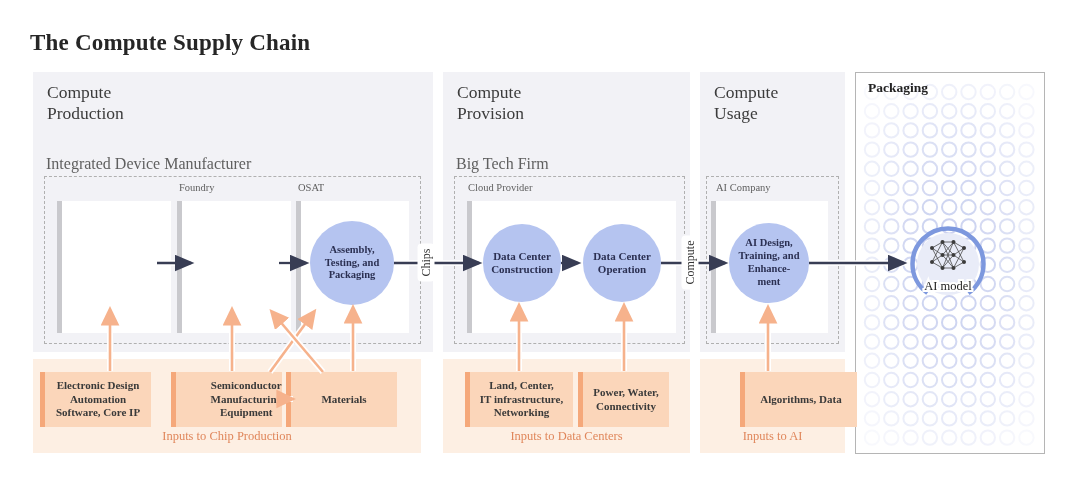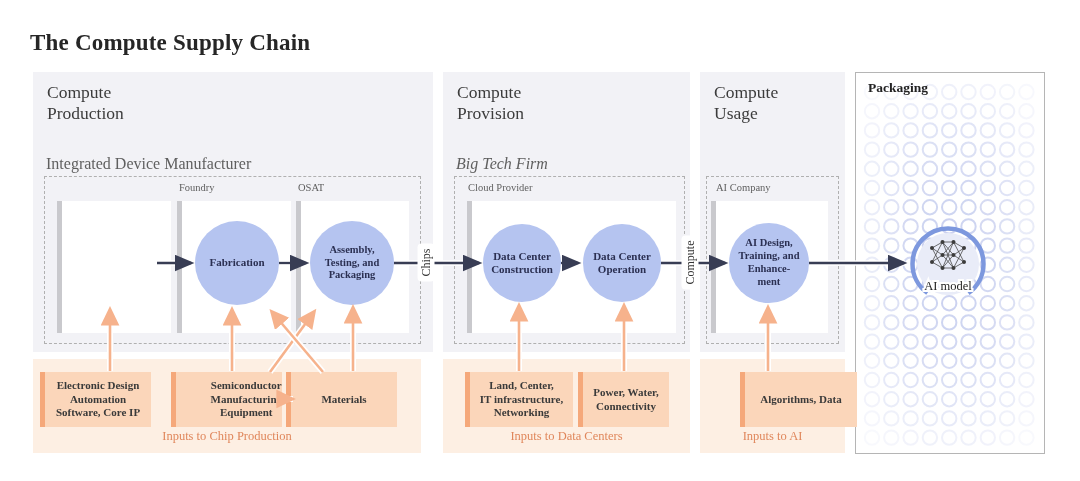--- a/index.html
+++ b/index.html
@@ -50,21 +50,21 @@
   <div class="abs gpanel z1" style="left:700px;width:145px;"></div>
 
   <div class="abs gheading z2" style="left:47px;top:82px;">Compute
 Production</div>
   <div class="abs gheading z2" style="left:457px;top:82px;">Compute
 Provision</div>
   <div class="abs gheading z2" style="left:714px;top:82px;">Compute
 Usage</div>
 
   <div class="abs org-label z2" style="left:46px;top:155px;">Integrated Device Manufacturer</div>
-  <div class="abs org-label z2" style="left:456px;top:155px;font-style:italic;">Big Tech Firm</div>
+  <div class="abs org-label z2" style="left:456px;top:155px;">Big Tech Firm</div>
 
   <div class="abs dashed-box z2" style="left:44px;top:176px;width:375px;height:166px;"></div>
   <div class="abs dashed-box z2" style="left:454px;top:176px;width:229px;height:166px;"></div>
   <div class="abs dashed-box z2" style="left:706px;top:176px;width:131px;height:166px;"></div>
 
   <div class="abs role-label z2" style="left:58px;top:182px;margin-top:24px;">Fabless</div>
   <div class="abs role-label z2" style="left:179px;top:182px;">Foundry</div>
   <div class="abs role-label z2" style="left:298px;top:182px;">OSAT</div>
   <div class="abs role-label z2" style="left:468px;top:182px;">Cloud Provider</div>
   <div class="abs role-label z2" style="left:716px;top:182px;">AI Company</div>
@@ -78,23 +78,20 @@
   <div class="abs card z2" style="left:296px;top:201px;width:113px;height:132px;">
       <div class="vbar"></div>
     </div>
   <div class="abs card z2" style="left:467px;top:201px;width:209px;height:132px;">
       <div class="vbar"></div>
     </div>
   <div class="abs card z2" style="left:711px;top:201px;width:117px;height:132px;">
       <div class="vbar"></div>
     </div>
 
-  <div class="abs node-circle z3" style="left:195px;top:221px;width:84px;height:84px;">
-    <span class="node-label">Fabrication</span>
-    </div>
   <div class="abs node-circle z3" style="left:310px;top:221px;width:84px;height:84px;">
     <span class="node-label small">Assembly,
 Testing, and
 Packaging</span>
     </div>
   <div class="abs node-circle z3" style="left:483px;top:224px;width:78px;height:78px;">
     <span class="node-label">Data Center
 Construction</span>
     </div>
   <div class="abs node-circle z3" style="left:583px;top:224px;width:78px;height:78px;">

